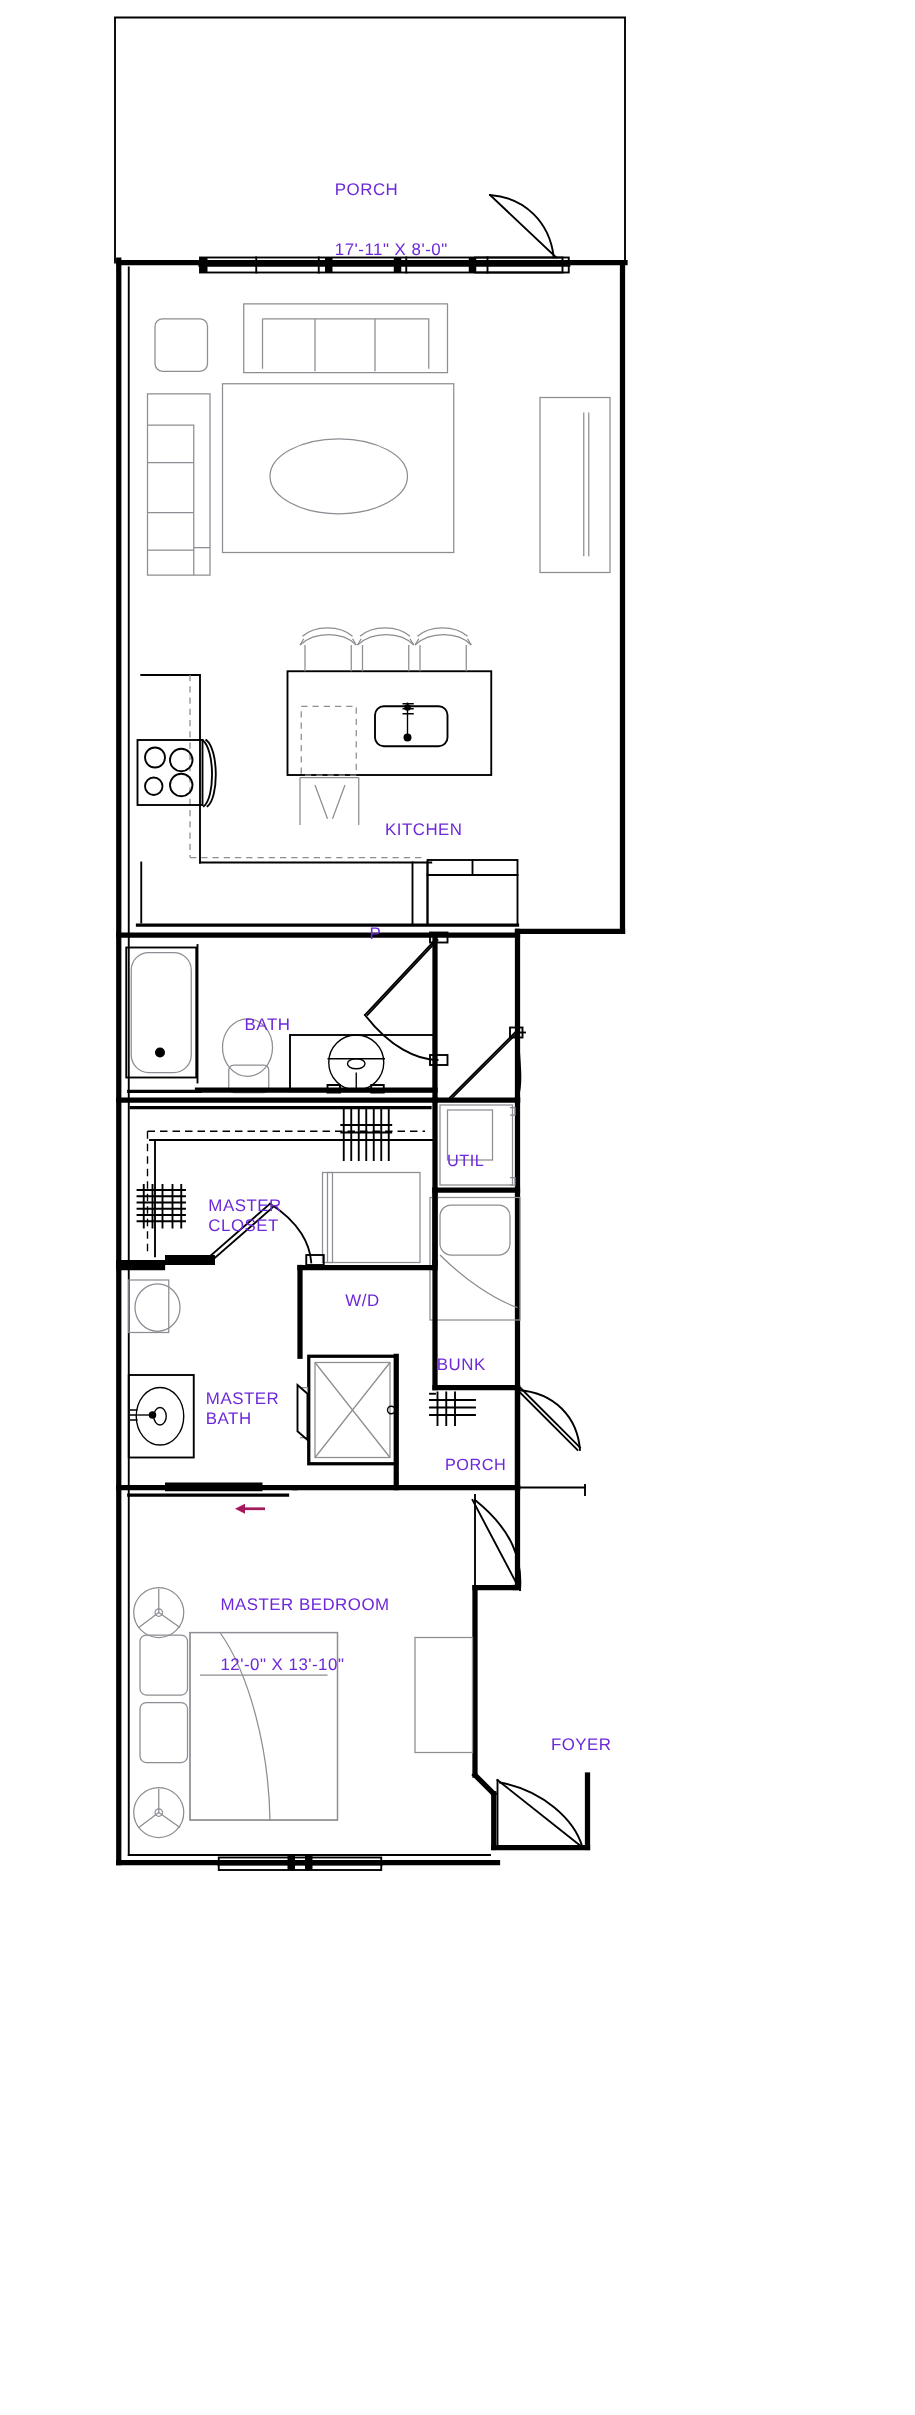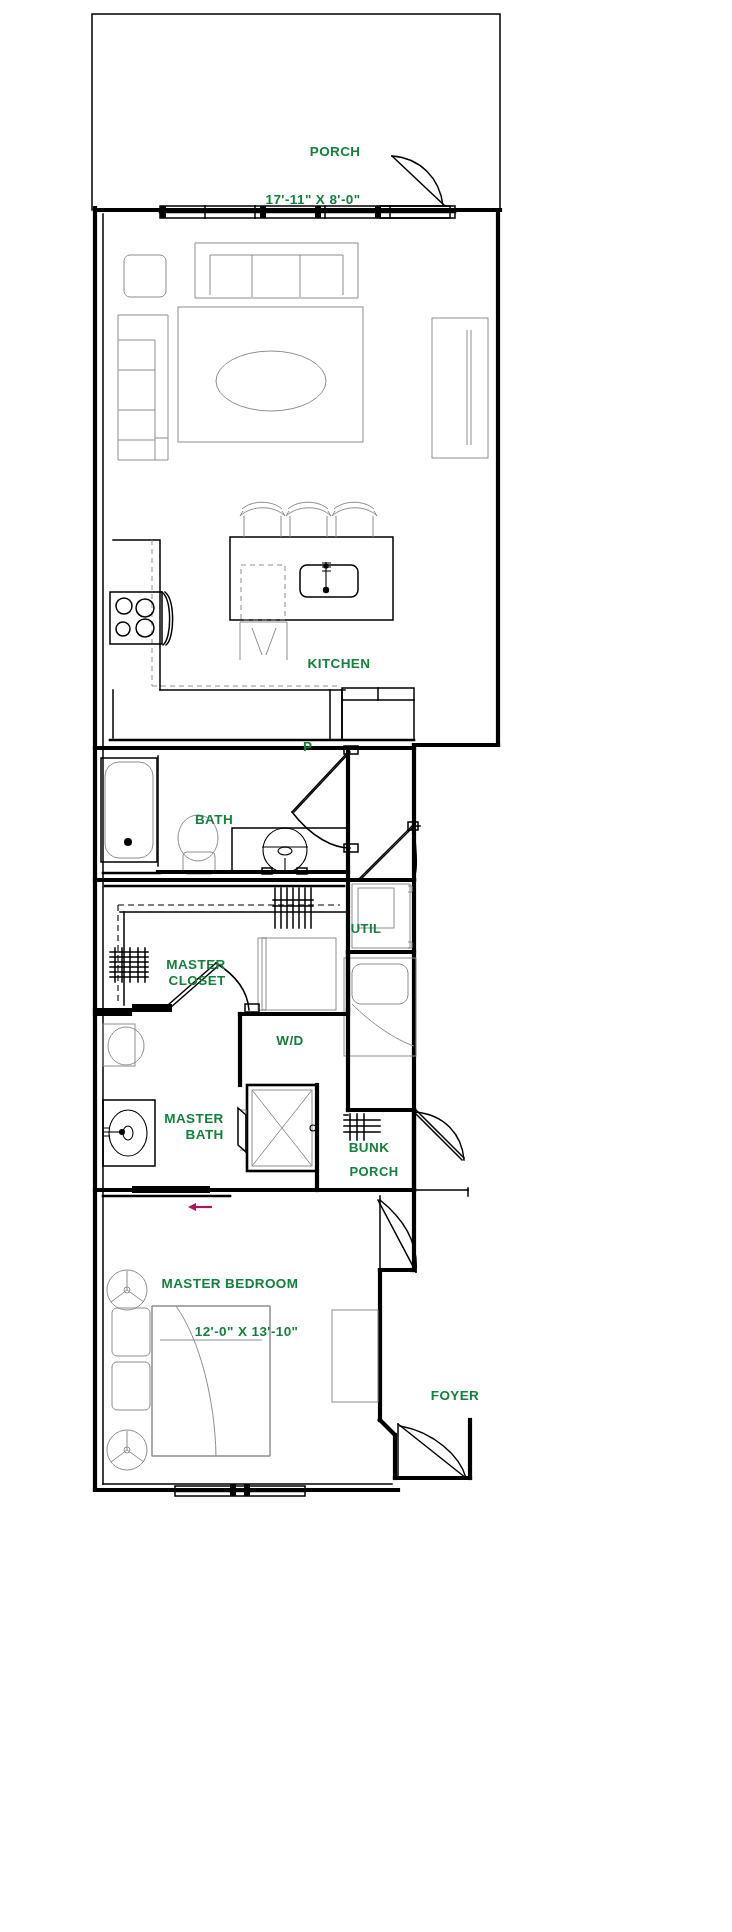--- a/index.html
+++ b/index.html
@@ -7,31 +7,31 @@
   body{font-family:"Liberation Sans","DejaVu Sans",sans-serif;}
   #plan{
     position:relative;
     width:732px;height:1932px;
     background:#ffffff;
     overflow:hidden;
   }
   svg#plan-svg{position:absolute;left:0;top:0;width:732px;height:1932px;}
   .lbl{
     position:absolute;
-    color:#15803d;
-    font-weight:700;
+    color:#6d28d9;
+    font-weight:400;
     letter-spacing:0.4px;
-    text-align:right;
+    text-align:left;
     white-space:pre;
     line-height:1.18;
     transform:translateX(-50%);
     pointer-events:none;
   }
   .lbl.sz-room{font-size:13.5px;}
-  .lbl.sz-small{font-size:13px;}
+  .lbl.sz-small{font-size:13px;padding-left:13px;}
   
   .wall-heavy{stroke:#000;stroke-width:4.2;fill:none;stroke-linecap:square;}
   .wall-med{stroke:#000;stroke-width:2.6;fill:none;stroke-linecap:square;}
   .wall-thin{stroke:#000;stroke-width:1.5;fill:none;stroke-linecap:square;}
   .fix{stroke:#8d8d93;stroke-width:1;fill:none;}
   .fix-d{stroke:#000;stroke-width:1.1;fill:none;}
   .fill-black{fill:#000;stroke:none;}
   .dash{stroke:#8d8d93;stroke-width:1;fill:none;stroke-dasharray:5 4;}
   .dash-blk{stroke:#000;stroke-width:1.1;fill:none;stroke-dasharray:6 4;}
   .arrow{stroke:#a6185c;stroke-width:2.2;fill:none;}
@@ -374,35 +374,35 @@
 
   <div class="lbl sz-room" style="left:196px;top:925px;">
     <div>MASTER
 CLOSET</div>
   </div>
 
   <div class="lbl sz-room" style="left:290px;top:1001px;">
     <div>W/D</div>
   </div>
 
-  <div class="lbl sz-room" style="left:369px;top:1108px;">
+  <div class="lbl sz-room" style="left:369px;top:1052px;">
     <div>BUNK</div>
   </div>
 
   <div class="lbl sz-room" style="left:194px;top:1079px;">
     <div>MASTER
 BATH</div>
   </div>
 
   <div class="lbl sz-small" style="left:374px;top:1133px;">
     <div>PORCH</div>
   </div>
 
-  <div class="lbl sz-room" style="left:230px;top:1244px;">
+  <div class="lbl sz-room" style="left:244px;top:1244px;">
     <div>MASTER BEDROOM</div>
     <div class="sz-dim">12'-0" X 13'-10"</div>
   </div>
 
-  <div class="lbl sz-room" style="left:455px;top:1356px;">
+  <div class="lbl sz-room" style="left:465px;top:1356px;">
     <div>FOYER</div>
   </div>
 
 </div>
 
 </body></html>

